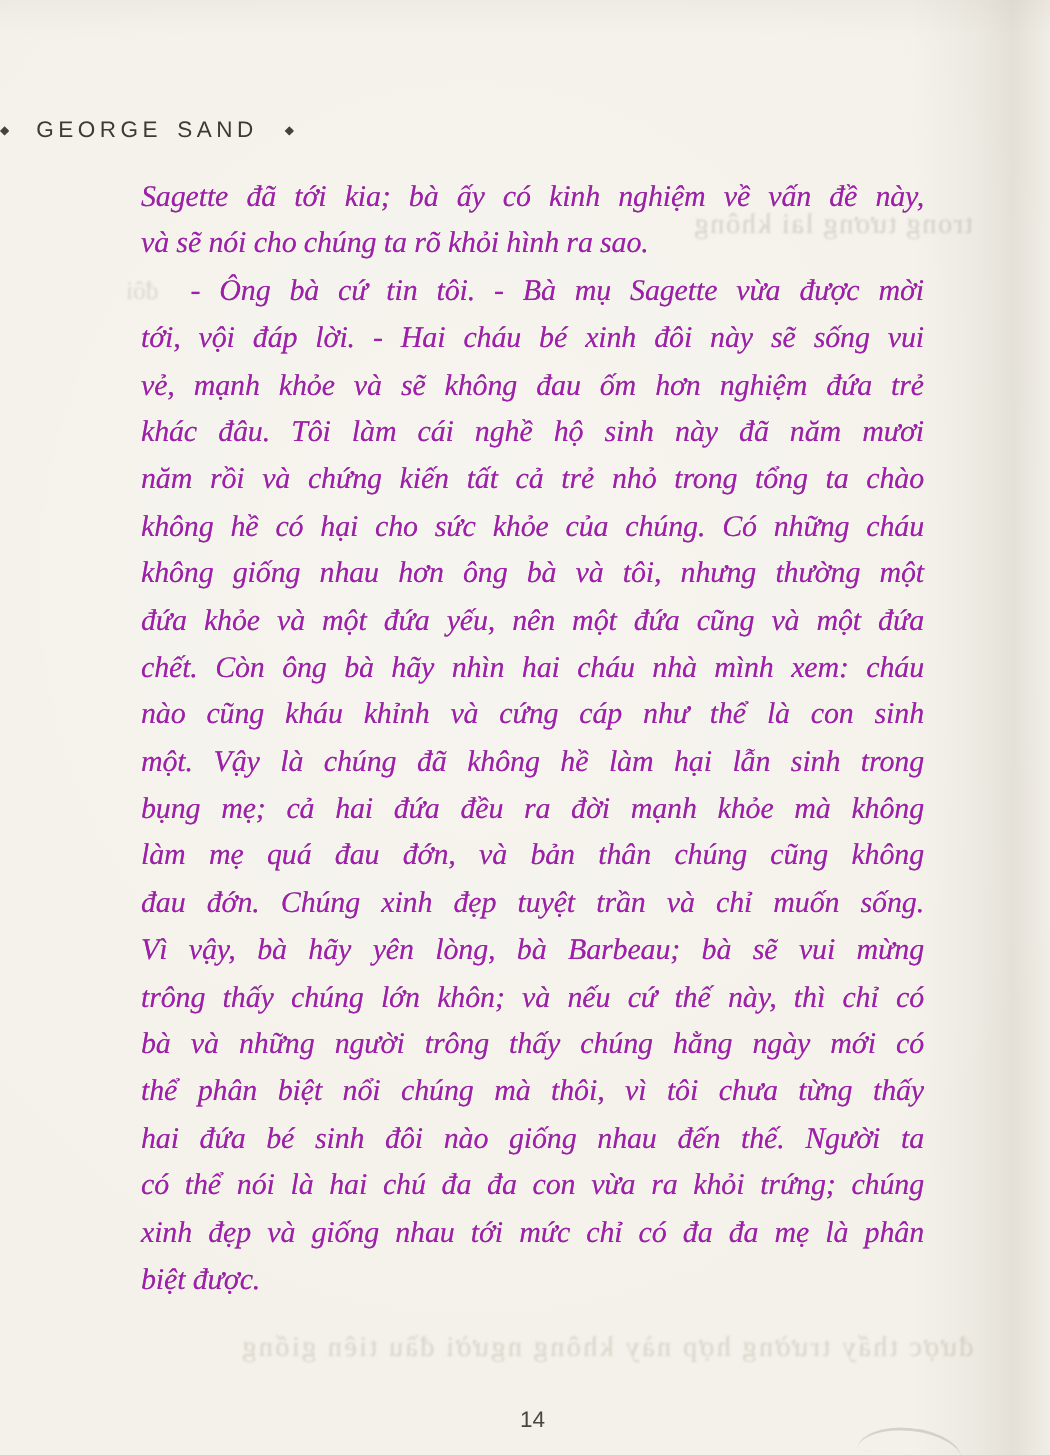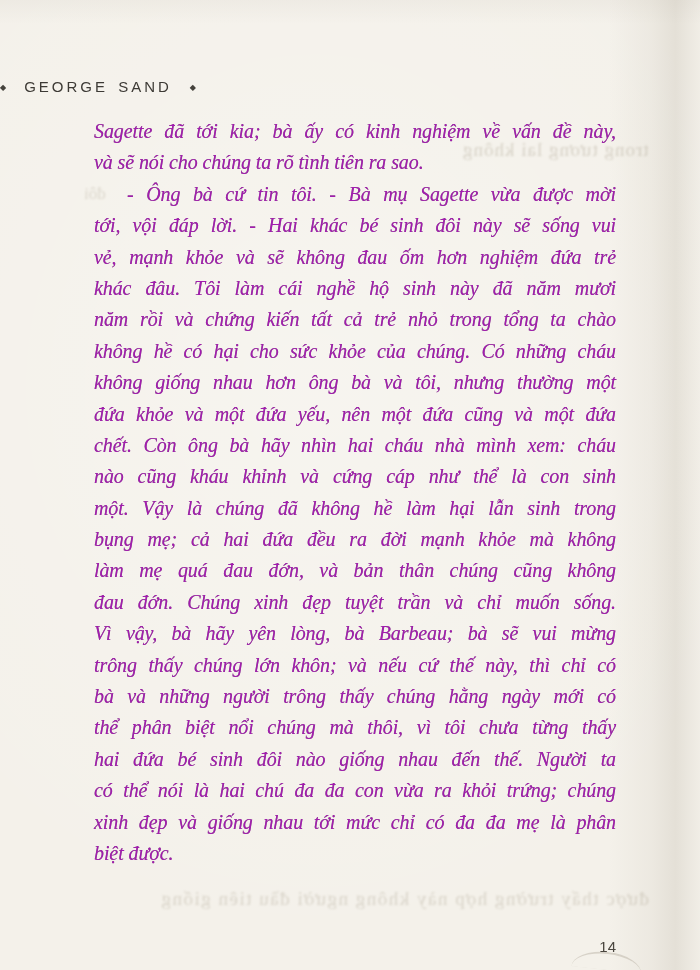--- a/index.html
+++ b/index.html
@@ -77,21 +77,21 @@
     text-shadow: 0 0 0.4px rgba(45,41,36,0.55);
   }
   .line.indent   { text-indent: 33px; }
   .line.para-end { text-align-last: left; }
 
   .page-number {
     position: absolute;
     top: 938px;
     left: 94px;
     width: 522px;
-    text-align: right;
+    text-align: center;
     font-family: "Liberation Sans", sans-serif;
     font-size: 15px;
     color: #4a463f;
   }
 
   
   .bleed {
     position: absolute;
     font-family: "Liberation Serif", serif;
     font-size: 19px;
@@ -123,23 +123,23 @@
 
 <div class="page-shading"></div>
 
 <div class="running-header">
   <span class="ornament left">◆</span><span>GEORGE SAND</span><span class="ornament right">◆</span>
 </div>
 
 <div class="body-text">
 
 <div class="line">Sagette đã tới kia; bà ấy có kinh nghiệm về vấn đề này,</div>
-    <div class="line para-end">và sẽ nói cho chúng ta rõ tình tiên ra sao.</div>
+    <div class="line para-end">và sẽ nói cho chúng ta rõ khỏi hình ra sao.</div>
     <div class="line indent">- Ông bà cứ tin tôi. - Bà mụ Sagette vừa được mời</div>
-    <div class="line">tới, vội đáp lời. - Hai khác bé sinh đôi này sẽ sống vui</div>
+    <div class="line">tới, vội đáp lời. - Hai cháu bé xinh đôi này sẽ sống vui</div>
     <div class="line">vẻ, mạnh khỏe và sẽ không đau ốm hơn nghiệm đứa trẻ</div>
     <div class="line">khác đâu. Tôi làm cái nghề hộ sinh này đã năm mươi</div>
     <div class="line">năm rồi và chứng kiến tất cả trẻ nhỏ trong tổng ta chào</div>
     <div class="line">không hề có hại cho sức khỏe của chúng. Có những cháu</div>
     <div class="line">không giống nhau hơn ông bà và tôi, nhưng thường một</div>
     <div class="line">đứa khỏe và một đứa yếu, nên một đứa cũng và một đứa</div>
     <div class="line">chết. Còn ông bà hãy nhìn hai cháu nhà mình xem: cháu</div>
     <div class="line">nào cũng kháu khỉnh và cứng cáp như thể là con sinh</div>
     <div class="line">một. Vậy là chúng đã không hề làm hại lẫn sinh trong</div>
     <div class="line">bụng mẹ; cả hai đứa đều ra đời mạnh khỏe mà không</div>

